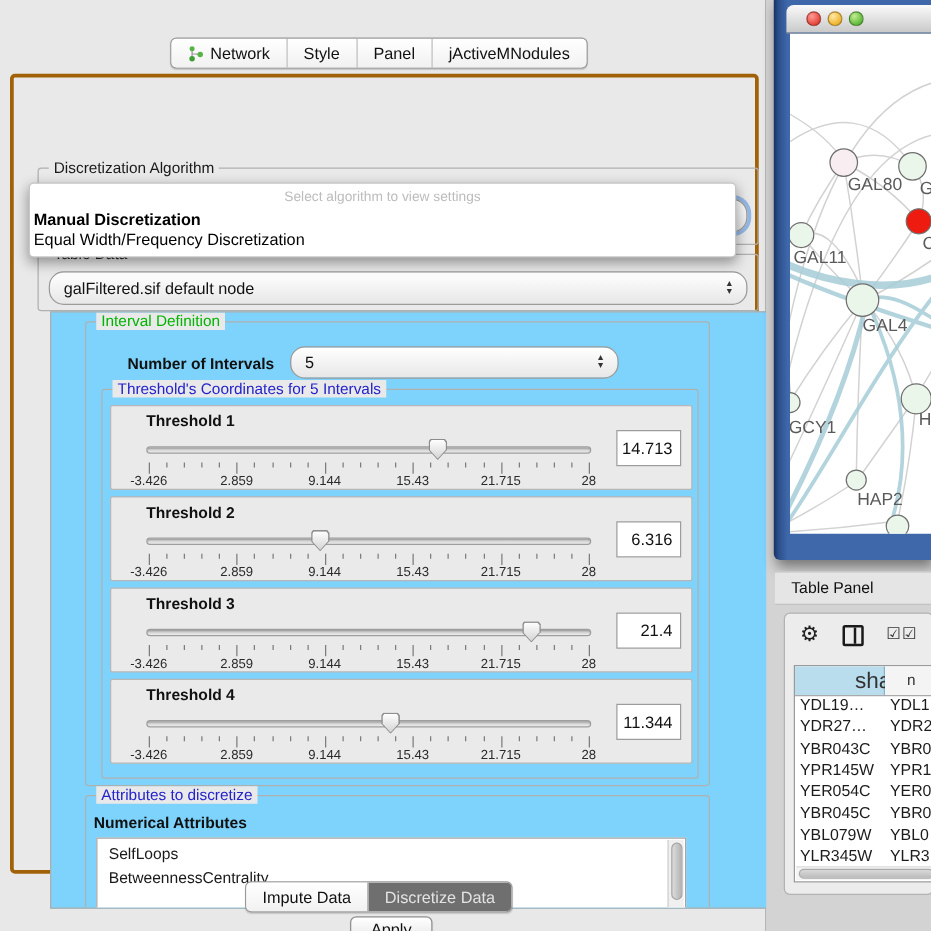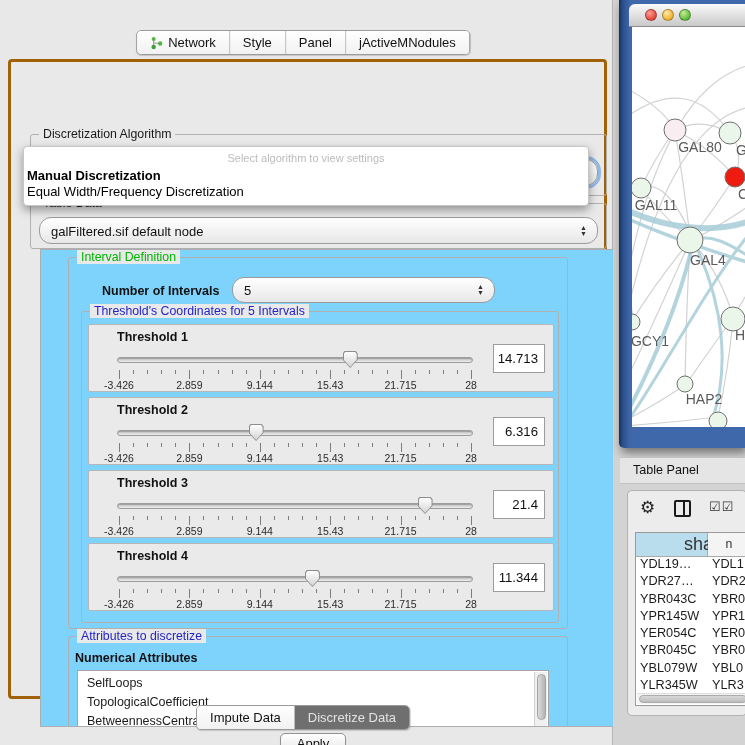--- a/index.html
+++ b/index.html
@@ -372,21 +372,20 @@
         </div>
 
         <div class="group" id="attr-group">
           <span class="legend blue">Attributes to discretize</span>
           <span class="attr-label">Numerical Attributes</span>
           <div class="attr-list" id="attr-list">
             <div class="list-scrollbar">
                 <div class="thumb"></div>
               </div>
           <div class="attr-item">SelfLoops</div>
-              <div class="attr-item">TopologicalCoefficient</div>
               <div class="attr-item">BetweennessCentrality</div>
             </div>
         </div>
 
         <div class="v-scrollbar">
             <div class="thumb"></div>
           </div>
       </div>
 
       <div class="apply-btn">Apply</div>

